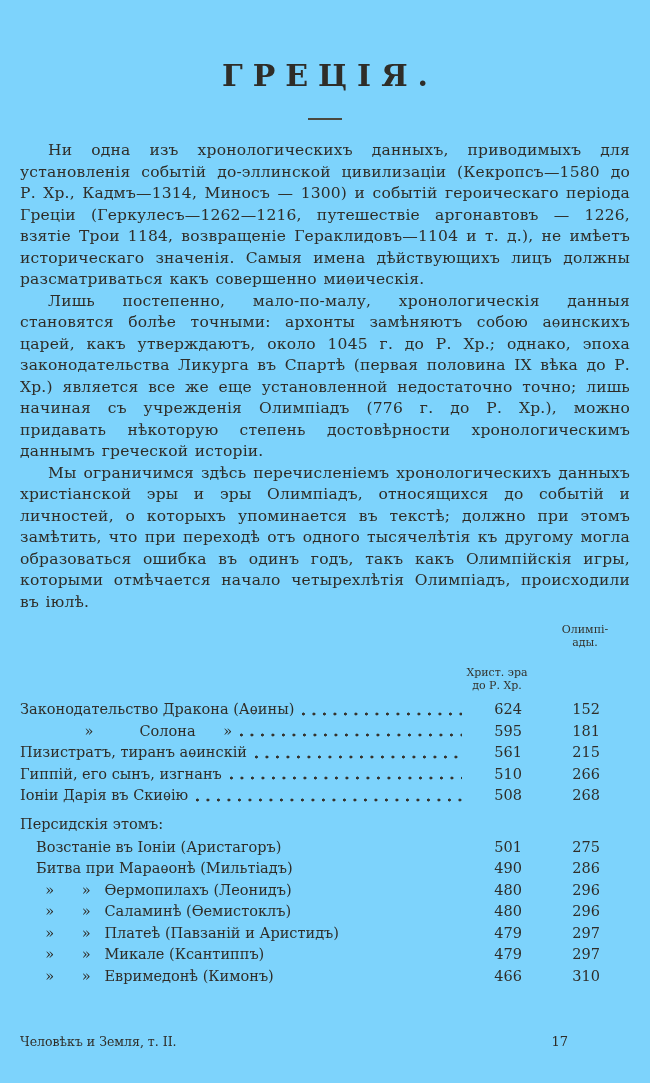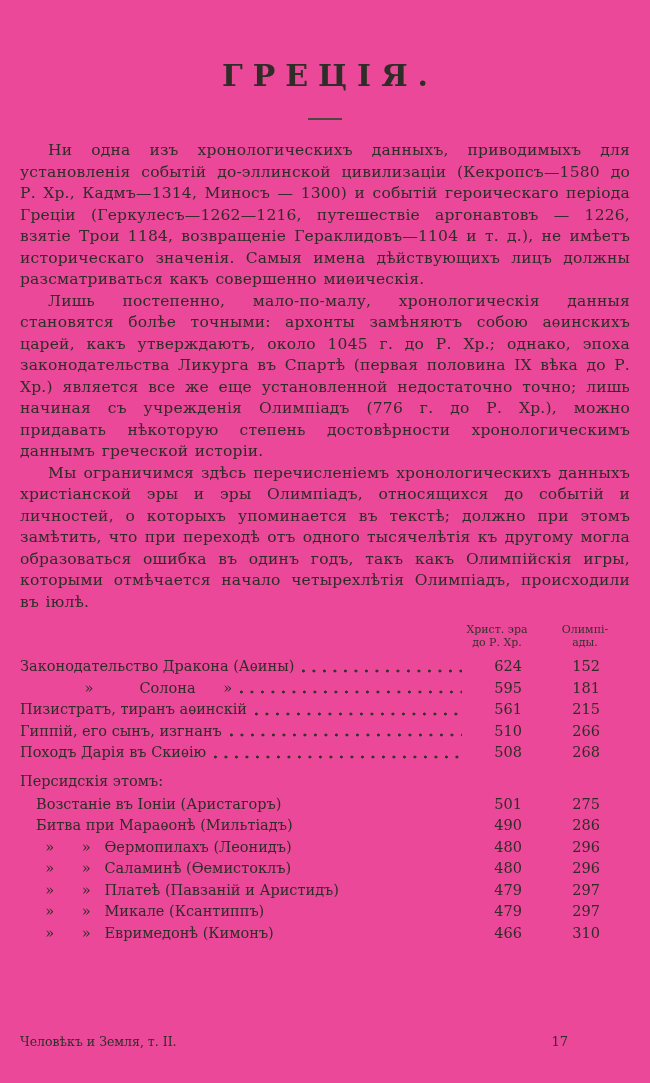--- a/index.html
+++ b/index.html
@@ -2,21 +2,21 @@
 <html><head>
 <meta charset="utf-8">
 <style>
   * { margin: 0; padding: 0; box-sizing: border-box; }
   html, body { background: #d6d5d0; }
   body { width: 650px; }
 
   .page {
     width: 650px;
     height: 1083px;
-    background: #ec4899;
+    background: #7dd3fc;
     color: #2f2d28;
     font-family: "DejaVu Serif", "Liberation Serif", serif;
     position: relative;
     padding: 58px 20px 0 20px;
     overflow: hidden;
   }
 
   .title {
     text-align: center;
     font-size: 30px;
@@ -54,21 +54,21 @@
 
   .thead {
     display: flex;
     justify-content: flex-end;
     font-size: 11px;
     line-height: 13px;
     text-align: center;
     color: #34322c;
     margin-bottom: 7px;
   }
-  .hc1 { width: 80px; }
+  .hc1 { width: 80px; margin-top: 43px; }
   .hc2 { width: 70px; margin-left: 13px; margin-right: 10px; }
 
   .trow { display: flex; line-height: 21.5px; }
   .trow.indent { padding-left: 16px; align-items: flex-end; }
 
   .tname { white-space: pre; }
 
   .leader {
     flex: 1 1 auto;
     min-width: 12px;
@@ -141,21 +141,21 @@
       <span class="tyear">561</span>
       <span class="tolym">215</span>
     </div>
     <div class="trow">
       <span class="tname">Гиппій, его сынъ, изгнанъ</span>
       <span class="leader"></span>
       <span class="tyear">510</span>
       <span class="tolym">266</span>
     </div>
     <div class="trow">
-      <span class="tname">Походъ Дарія въ Скиѳію</span>
+      <span class="tname">Іоніи Дарія въ Скиѳію</span>
       <span class="leader"></span>
       <span class="tyear">508</span>
       <span class="tolym">268</span>
     </div>
 
     <div class="section">Персидскія этомъ:</div>
 
     <div class="trow indent">
       <span class="tname">Возстаніе въ Іоніи (Аристагоръ)</span>
       <span class="leader"></span>

